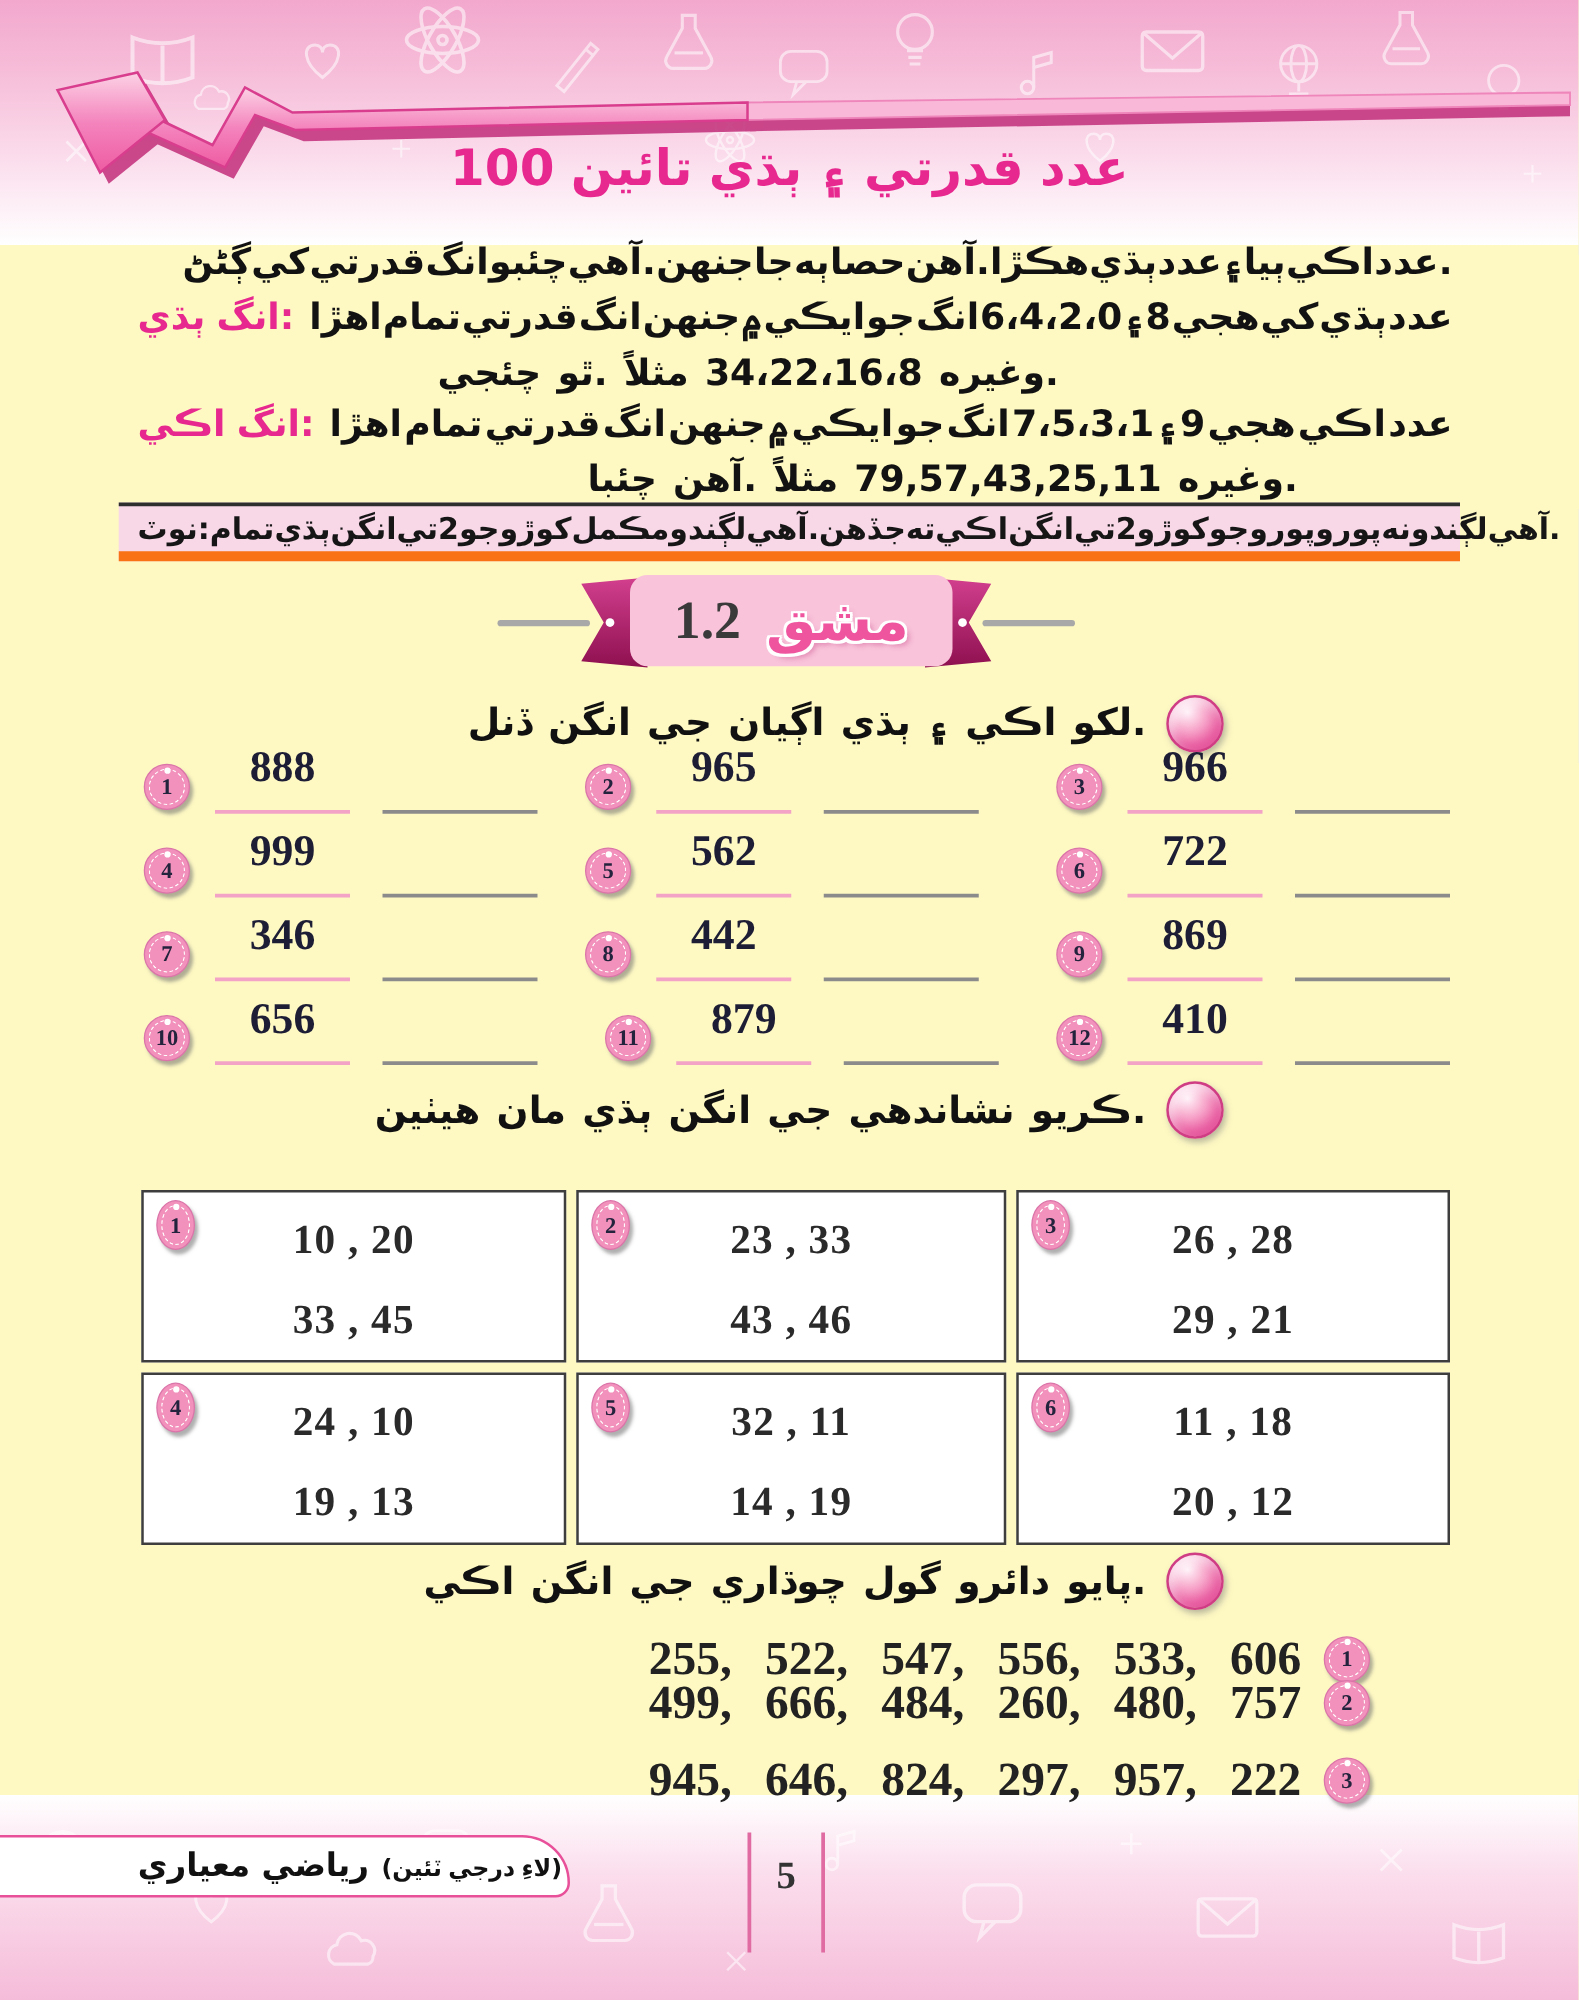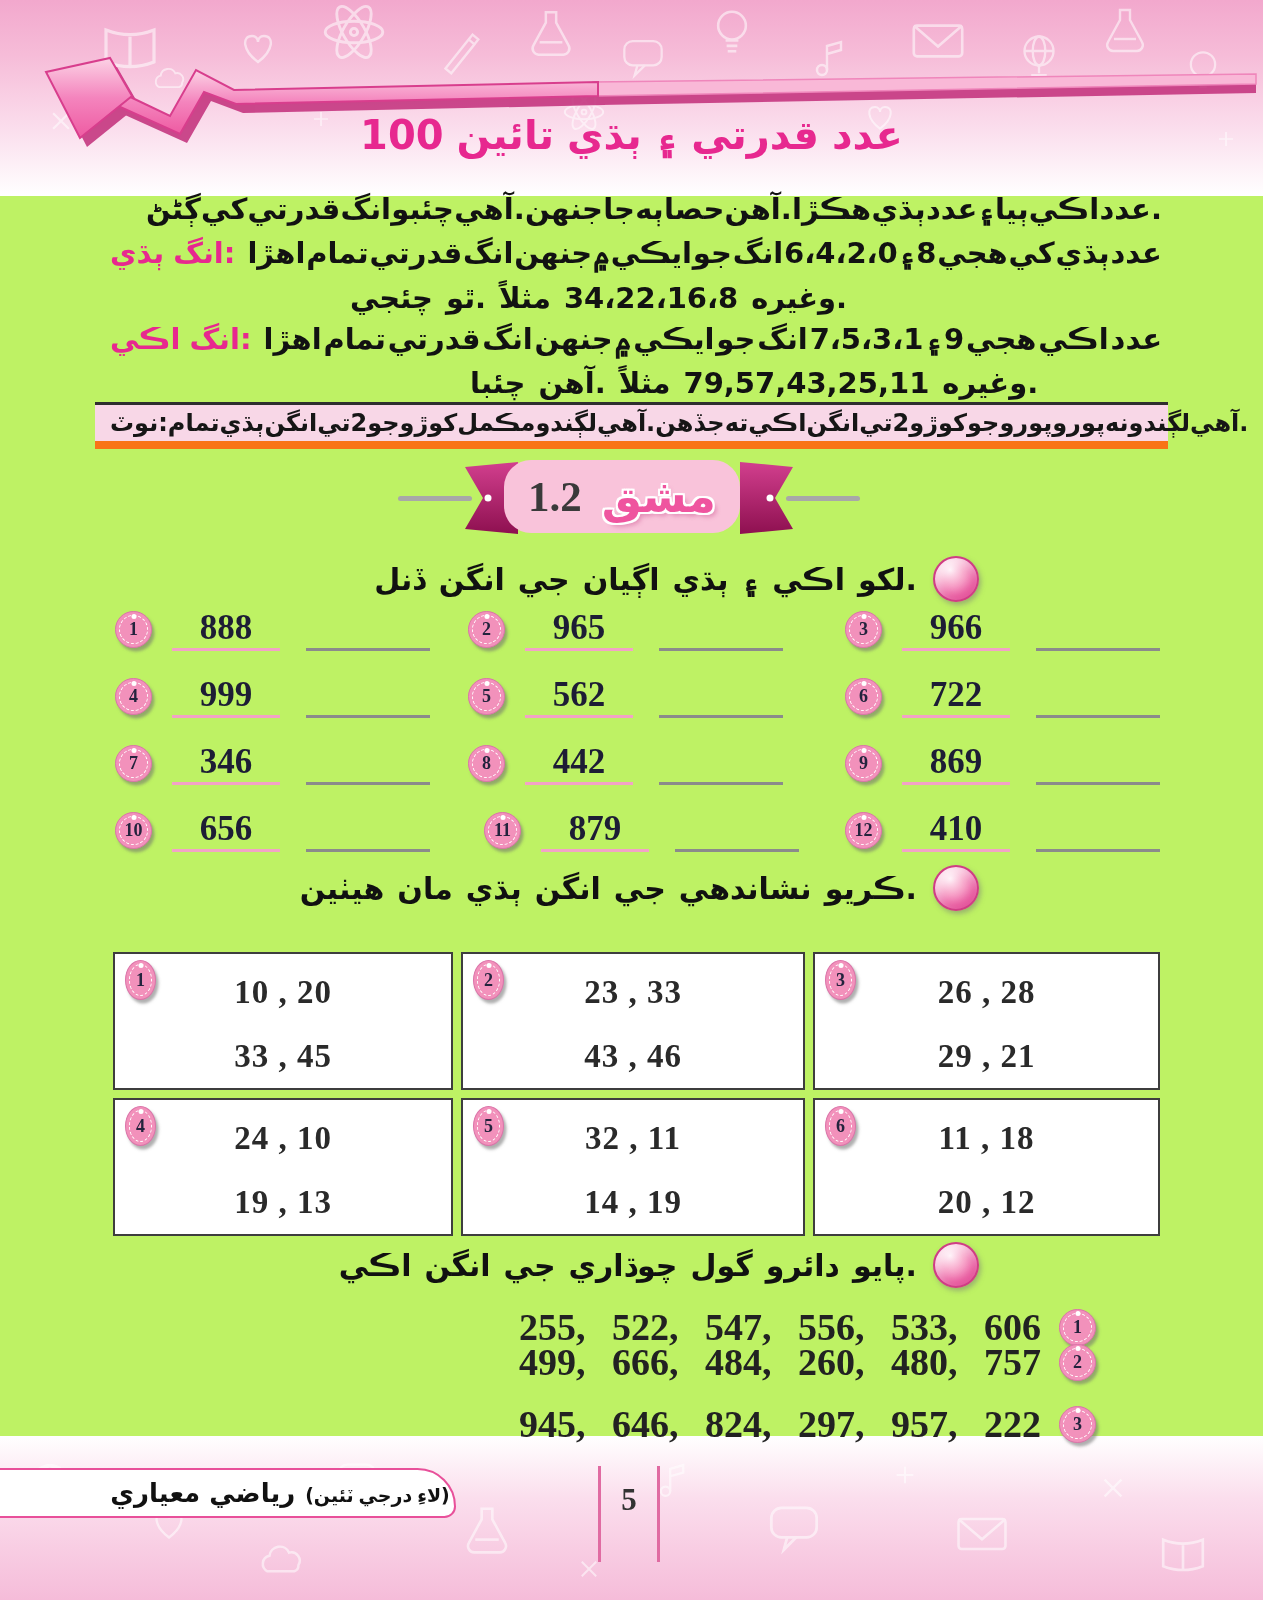--- a/index.html
+++ b/index.html
@@ -1,16 +1,16 @@
 <!DOCTYPE html>
 <html><head>
 <meta charset="utf-8">
 <style>
   html,body{margin:0;padding:0;background:#e9e9e9;}
-  .page{position:relative;width:1263px;height:1600px;background:#bef264;overflow:hidden;
+  .page{position:relative;width:1263px;height:1600px;background:#fef9c3;overflow:hidden;
         font-family:"DejaVu Sans",sans-serif;}
   .band-top{position:absolute;left:0;top:0;width:100%;height:196px;
         background:linear-gradient(180deg,#f2a8cd 0%,#f6bcd8 28%,#fbdeed 66%,#ffffff 100%);}
   .band-bottom{position:absolute;left:0;top:1436px;width:100%;height:164px;
         background:linear-gradient(180deg,#ffffff 0%,#fbdeed 38%,#f5bcd9 100%);}
   .doodle{position:absolute;fill:none;stroke:#ffffff;stroke-width:2.4;opacity:.55;pointer-events:none;}
   .arrow-svg,.banner-deco{position:absolute;}
 
   .tok{display:inline-block;direction:ltr;unicode-bidi:isolate;white-space:nowrap;}
 
@@ -23,22 +23,22 @@
   .l3{left:350px;top:281px;gap:13px;}
   .l4{left:110px;top:322px;width:1052px;}
   .l5{left:470px;top:366px;gap:13px;}
   .lbl{display:flex;gap:9px;color:#e7288f;flex:none;}
   .rest{flex:1;display:flex;justify-content:space-between;margin-left:12px;}
 
   .notebar{position:absolute;left:95px;top:402px;width:1073px;height:47px;background:#f8d7e7;
         border-top:3px solid #2e2e2e;border-bottom:8px solid #f97316;display:flex;align-items:center;
         justify-content:space-between;padding:0 15px;font-size:24px;font-weight:bold;color:#161616;box-sizing:border-box;}
 
-  .banner-box{position:absolute;left:504px;top:460px;width:236px;height:73px;background:#f9c3da;
-        border-radius:27px;display:flex;align-items:center;justify-content:center;gap:20px;}
+  .banner-box{position:absolute;left:504px;top:460px;width:258px;height:73px;background:#f9c3da;
+        border-radius:14px;display:flex;align-items:center;justify-content:center;gap:20px;}
   .bn-num{font-family:"Liberation Serif","DejaVu Serif",serif;font-weight:bold;font-size:43px;color:#3a3a3a;}
   .bn-word{font-size:45px;font-weight:bold;color:#ef549f;
         text-shadow:2px 0 #fff,-2px 0 #fff,0 2px #fff,0 -2px #fff,2px 2px #fff,-2px -2px #fff,2px -2px #fff,-2px 2px #fff,4px 4px 4px rgba(190,50,120,.35);}
 
   .qrow{position:absolute;left:0;width:979px;display:flex;justify-content:flex-end;align-items:center;
         font-size:30px;font-weight:bold;color:#111;}
   .qtokens{display:flex;gap:13px;}
   .bullet{width:42px;height:42px;border-radius:50%;margin-left:16px;flex:none;
         background:radial-gradient(circle at 36% 28%,#fff1f8 0%,#f9b5d3 30%,#f272ae 66%,#e9509a 100%);
         border:2px solid #cf3d85;
@@ -50,21 +50,21 @@
         position:relative;flex:none;box-sizing:border-box;}
   .tag::before{content:"";position:absolute;inset:3px;border:1.6px dashed #fff;border-radius:50%;}
   .tag::after{content:"";position:absolute;top:1.5px;left:50%;transform:translateX(-50%);
         width:5px;height:5px;border-radius:50%;background:#fff;}
   .tag.oval{width:31px;height:40px;}
 
   .ex1-item{position:absolute;display:flex;align-items:flex-end;height:46px;}
   .ex1-item .tag{margin-bottom:3px;}
   .given{width:108px;margin-left:20px;text-align:center;
         font-family:"Liberation Serif","DejaVu Serif",serif;font-weight:bold;font-size:35px;color:#1d1d35;
-        border-bottom:3px solid #f2a3c6;line-height:1.18;padding-bottom:0;}
+        border-bottom:3px solid #f2a3c6;line-height:1.18;padding-bottom:14px;}
   .blank{width:124px;margin-left:26px;border-bottom:3px solid #8b8b8b;height:32px;}
 
   .box{position:absolute;height:138px;background:#fff;border:2px solid #3e3e3e;box-sizing:border-box;}
   .box .tag{position:absolute;left:10px;top:6px;}
   .bline{position:absolute;left:0;width:100%;text-align:center;
         font-family:"Liberation Serif","DejaVu Serif",serif;font-weight:bold;font-size:33px;color:#2a2a2a;letter-spacing:1px;}
   .b1{top:20px;}  .b2{top:84px;}
 
   .ex3-row{position:absolute;right:167px;display:flex;align-items:center;gap:18px;height:46px;}
   .vals{font-family:"Liberation Serif","DejaVu Serif",serif;font-weight:bold;font-size:38px;color:#222;word-spacing:17px;}

